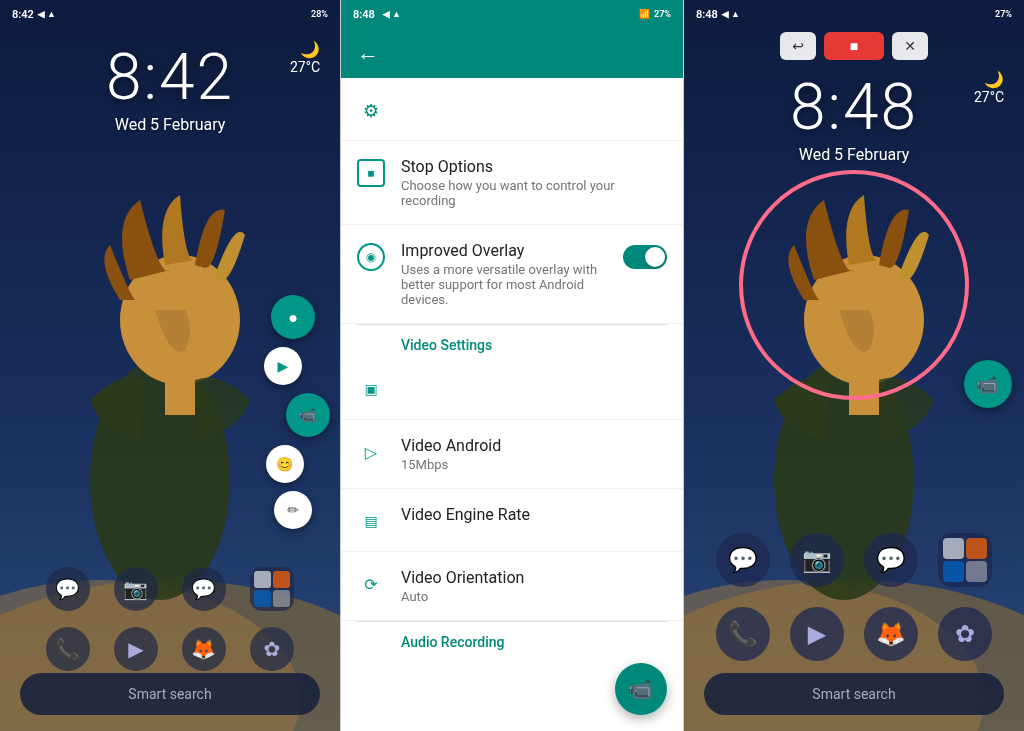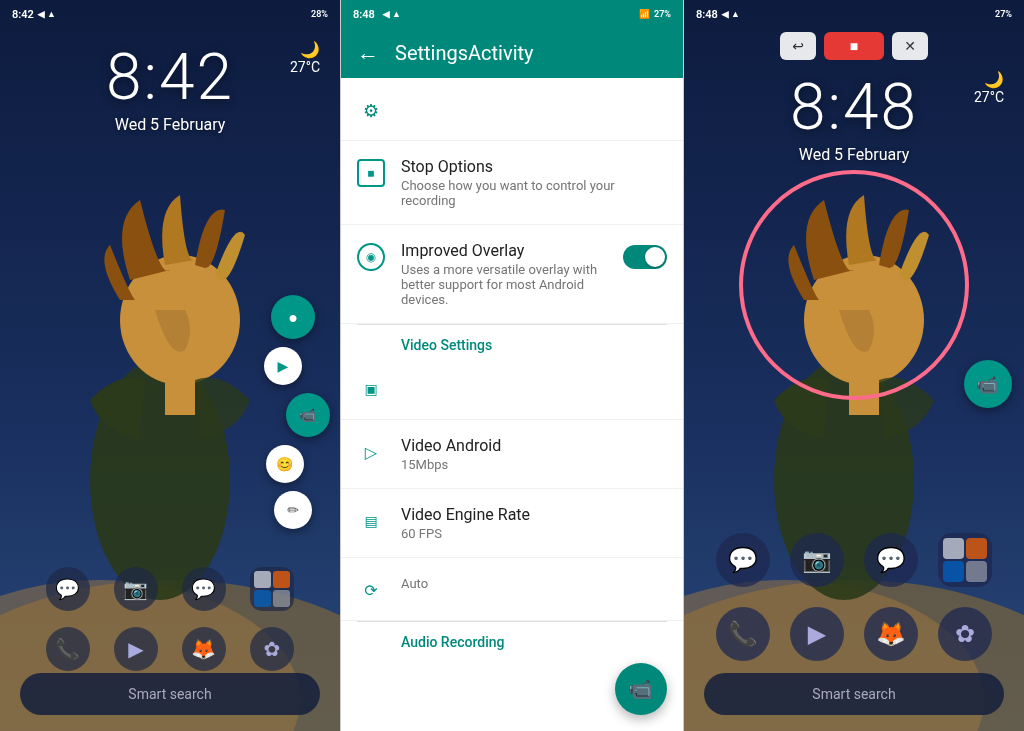--- a/index.html
+++ b/index.html
@@ -524,21 +524,20 @@
         <span style="font-size:9px;margin-left:4px;">◀ ▲</span>
       </div>
       <div class="status-right">
         <span style="font-size:9px;">📶</span>
         <span style="font-size:9px;">27%</span>
       </div>
     </div>
 
     <div class="settings-header">
       <span class="back-arrow">←</span>
-      <span class="settings-header-title">SettingsActivity</span>
     </div>
 
     <div class="settings-body">
 
       <div class="settings-item">
         <div class="settings-item-icon">⚙</div>
       </div>
 
       <div class="settings-item">
         <div class="settings-item-icon" style="color:#009688;border:2px solid #009688;border-radius:4px;font-size:14px;">⏹</div>
@@ -573,27 +572,27 @@
         <div class="settings-item-content">
           <div class="settings-item-title">Video Android</div>
           <div class="settings-item-subtitle">15Mbps</div>
         </div>
       </div>
 
       <div class="settings-item">
         <div class="settings-item-icon" style="color:#009688;font-size:14px;">▤</div>
         <div class="settings-item-content">
           <div class="settings-item-title">Video Engine Rate</div>
-          <div class="settings-item-subtitle">60 FPS</div>
         </div>
       </div>
 
       <div class="settings-item">
         <div class="settings-item-icon" style="color:#009688;font-size:16px;">⟳</div>
         <div class="settings-item-content">
+          <div class="settings-item-title">Video Orientation</div>
           <div class="settings-item-subtitle">Auto</div>
         </div>
       </div>
 
       <div class="divider"></div>
 
       <div class="settings-section-label">Audio Recording</div>
 
     </div>
 

